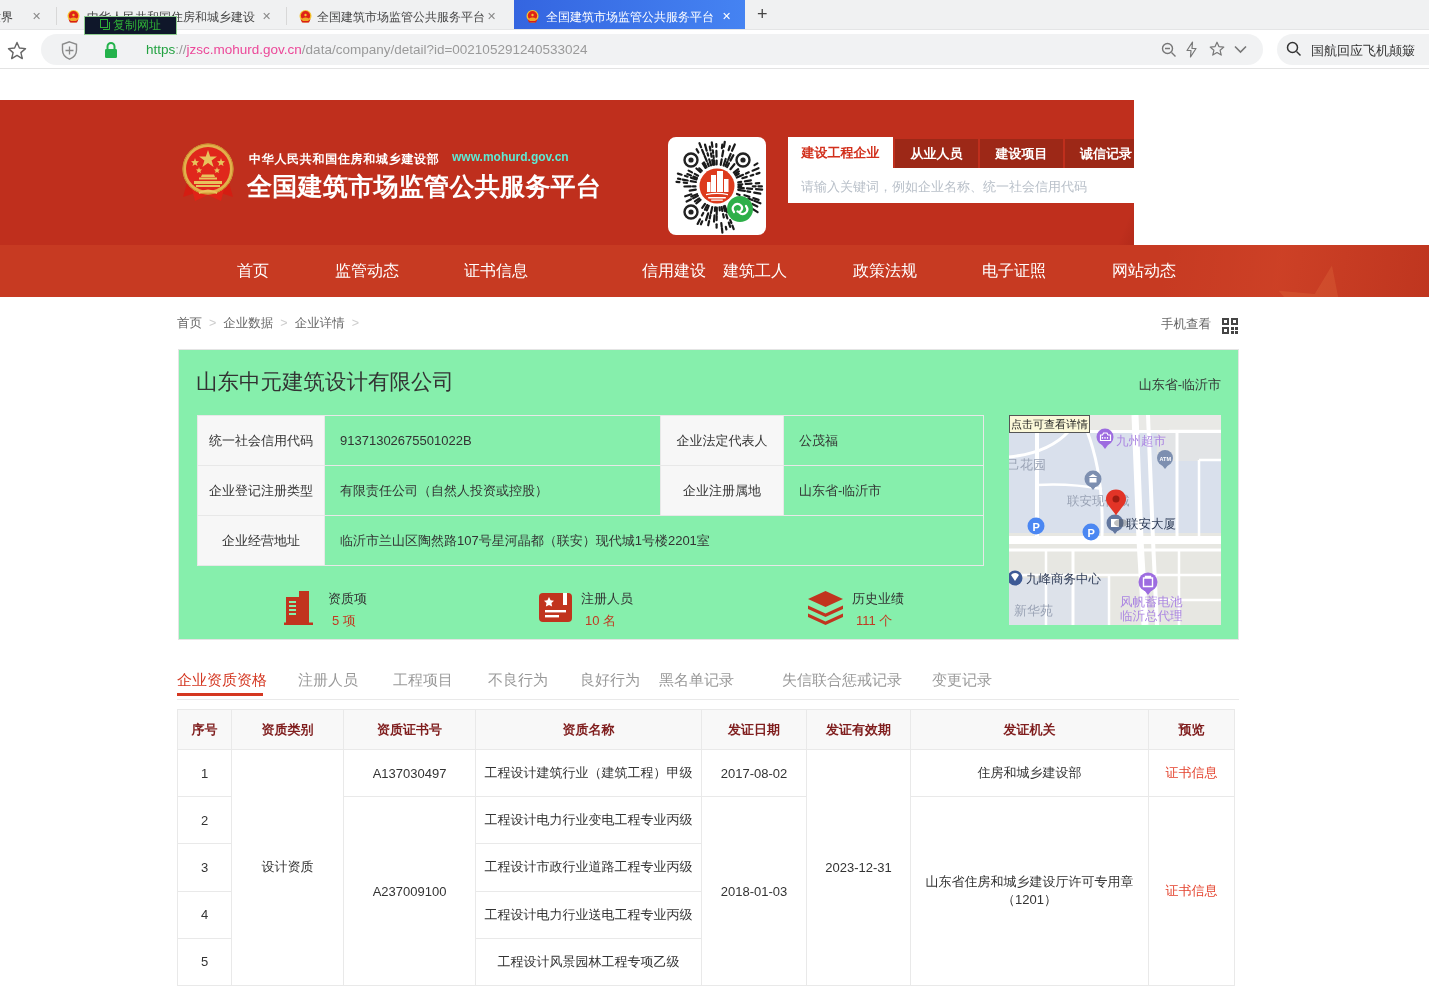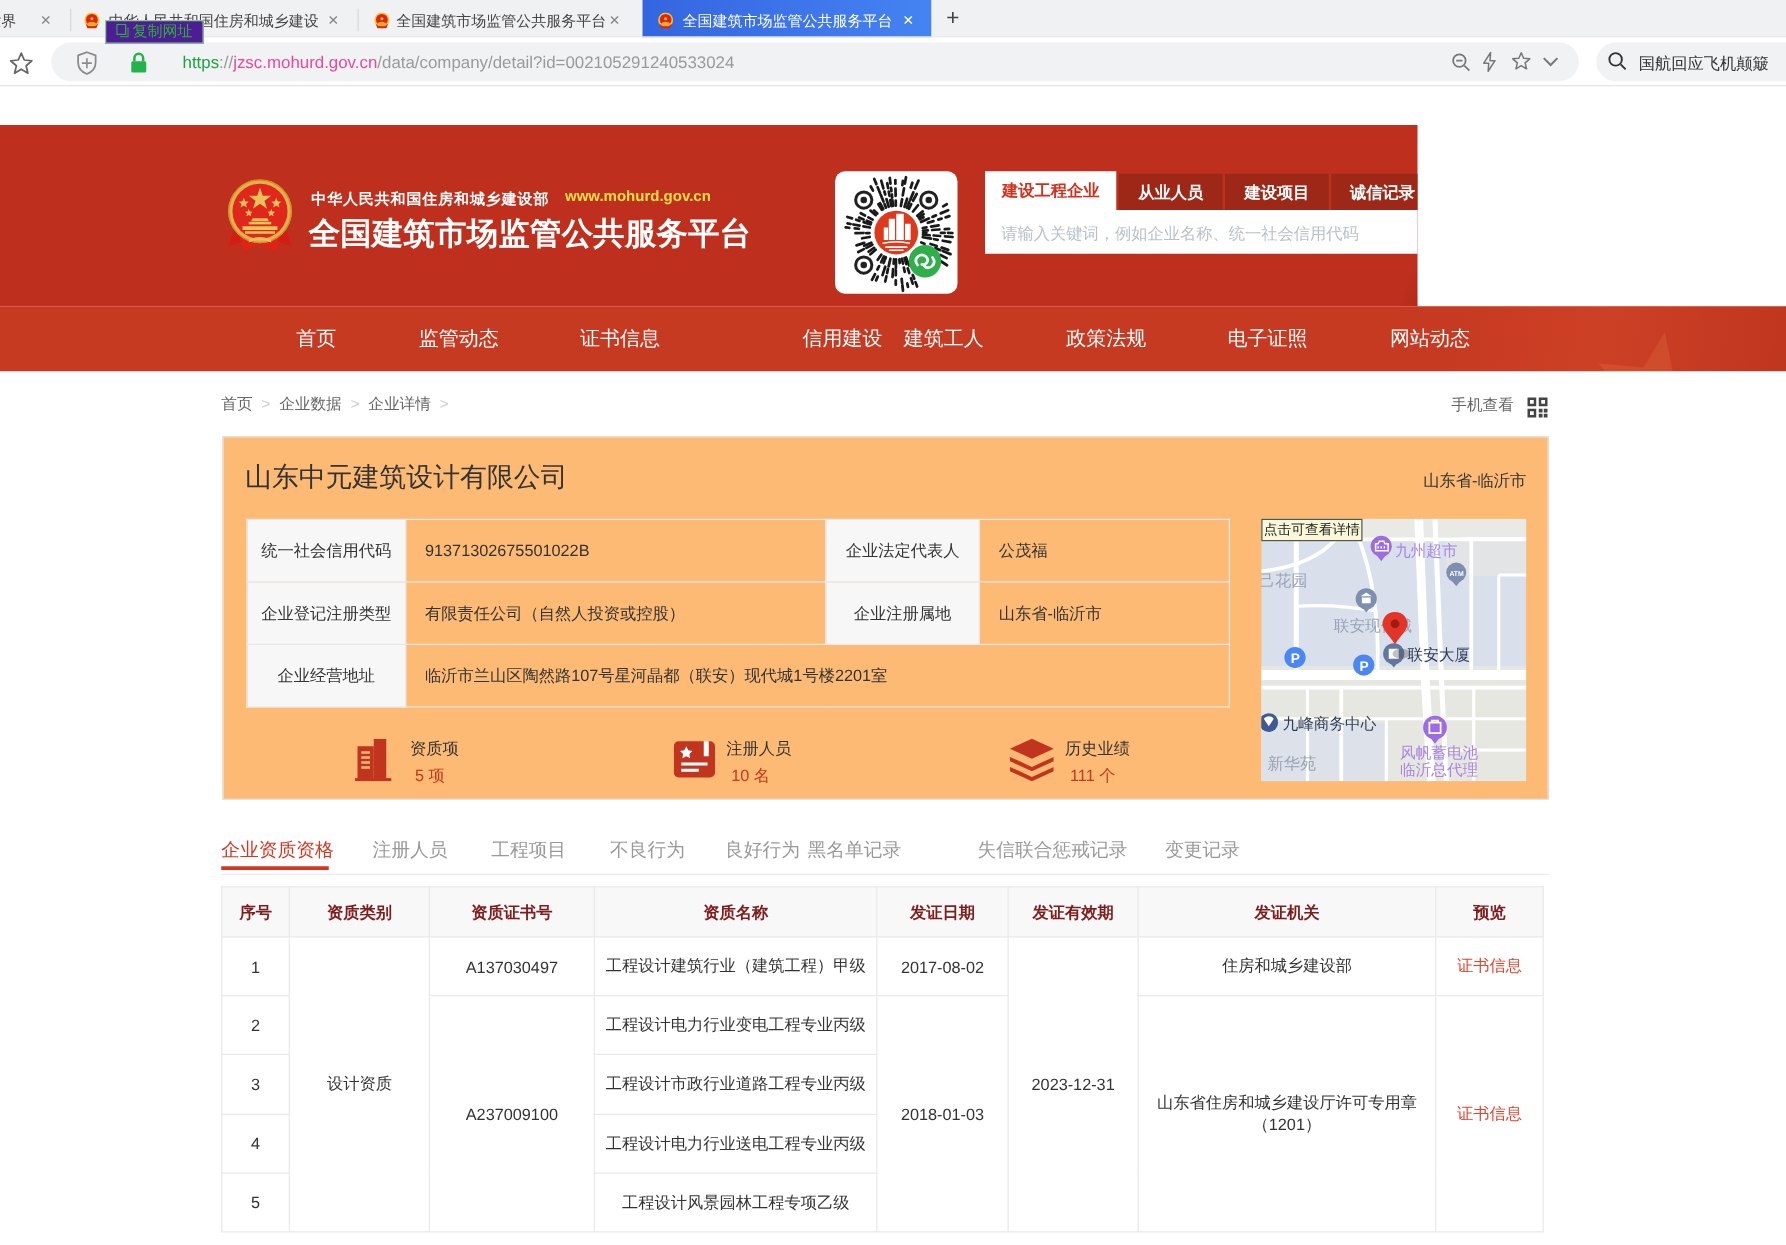--- a/index.html
+++ b/index.html
@@ -15,53 +15,53 @@
 #activetab { position:absolute; left:514px; top:0; width:231px; height:30px;
   background:linear-gradient(90deg,#3465e0,#4583f2); }
 #tabline { position:absolute; left:0; top:29px; width:1429px; height:1px; background:#e4e5e6; }
 #toolbar { position:absolute; left:0; top:30px; width:1429px; height:39px; background:#fff;
   border-bottom:1px solid #e3e3e3; }
 #pill { position:absolute; left:41px; top:4px; width:1222px; height:31px; border-radius:16px;
   background:#f1f2f3; }
 #sbox { position:absolute; left:1277px; top:4px; width:152px; height:31px;
   border-radius:16px 0 0 16px; background:#f1f2f3; }
 #urltext { position:absolute; left:146px; top:12px; font-size:13.5px; color:#333; white-space:nowrap; }
-#tooltipcopy { position:absolute; left:84px; top:16px; width:79px; height:19px;
-  background:#4c1d95; border:1px solid #8fcd8f; color:#2faf37; font-size:12px;
+#tooltipcopy { position:absolute; left:84px; top:16px; width:93px; height:19px;
+  background:#0f172a; border:1px solid #8fcd8f; color:#2faf37; font-size:12px;
   line-height:17px; text-align:center; z-index:10; }
 
 
 #header { position:absolute; left:0; top:100px; width:1134px; height:145px;
   background:#bf2f1d; overflow:hidden; }
 #nav { position:absolute; left:0; top:245px; width:1429px; height:52px;
   background:#c73a22; overflow:hidden; }
 .navitem { position:absolute; top:16px; font-size:16px; color:#fff; }
 #htitle1 { position:absolute; left:249px; top:51px; font-size:12px; font-weight:bold;
   color:#fff; letter-spacing:0.7px; }
-#hurl { position:absolute; left:452px; top:50px; font-size:12px; font-weight:bold; color:#fde047; letter-spacing:0px;}
+#hurl { position:absolute; left:452px; top:50px; font-size:12px; font-weight:bold; color:#5eead4; letter-spacing:0px;}
 #htitle2 { position:absolute; left:247px; top:70px; font-size:25px; font-weight:bold;
   color:#fff; letter-spacing:0.3px; }
 #qrbox { position:absolute; left:668px; top:37px; width:98px; height:98px;
   background:#fff; border-radius:8px; }
 .stab { position:absolute; top:39px; height:29px; line-height:29px; text-align:center;
   font-size:13px; color:#fff; background:#9d2817; font-weight:bold; }
 #stab1 { left:788px; width:105px; background:#fff; color:#d2301c; top:37px; height:31px; line-height:32px; }
 #sinput { position:absolute; left:788px; top:68px; width:450.5px; height:34.5px; background:#fff; }
 #splaceholder { position:absolute; left:13px; top:10px; font-size:13px; color:#b9c0c9; }
 #sbtn { position:absolute; right:1px; top:1px; width:62px; height:32.5px; background:#4c1d95;
   color:#fff; font-size:14px; text-align:center; line-height:32px; }
 
 
 #crumb { position:absolute; left:177px; top:315px; font-size:12.5px; color:#666; }
 #crumb .sep { color:#ccc; margin:0 7px; }
 #mview { position:absolute; left:1161px; top:316px; font-size:12.5px; color:#666; }
 
 
 #infobox { position:absolute; left:178px; top:349px; width:1061px; height:291px;
-  border:1px solid #e4e4e4; background:#fdba74; }
+  border:1px solid #e4e4e4; background:#86efac; }
 #cname { position:absolute; left:17px; top:17px; font-size:21.5px; color:#333; font-weight:500;}
 #cregion { position:absolute; right:17px; top:26px; font-size:13px; color:#333; }
 #itable { position:absolute; left:18px; top:65px; border-collapse:collapse; }
 #itable td { border:1px solid #e8e8e8; font-size:13px; color:#333; height:50px; }
 #itable td.lb { text-align:center; color:#333; background:#f7f7f7; }
 #itable td.vl { padding-left:15px; }
 .stat { position:absolute; top:240px; }
 .stat .lab { font-size:13px; color:#333; }
 .stat .val { font-size:13px; color:#c13a22; margin-top:4px; margin-left:4px;}
 #map { position:absolute; left:830px; top:65px; width:212px; height:210px; }
@@ -494,21 +494,21 @@
   </svg>
   <div id="maptip">点击可查看详情</div>
 </div>
 
 <div id="tabs2">
   <div class="t2 on" style="left:0px;">企业资质资格</div>
   <div class="t2" style="left:121px;">注册人员</div>
   <div class="t2" style="left:216px;">工程项目</div>
   <div class="t2" style="left:311px;">不良行为</div>
   <div class="t2" style="left:403px;">良好行为</div>
-  <div class="t2" style="left:469px;">黑名单记录</div>
+  <div class="t2" style="left:482px;">黑名单记录</div>
   <div class="t2" style="left:605px;">失信联合惩戒记录</div>
   <div class="t2" style="left:755px;">变更记录</div>
   <div id="t2line"></div>
 </div>
 
 <table id="qual" cellspacing="0">
   <colgroup>
     <col style="width:54px;">
       <col style="width:112px;">
       <col style="width:132px;">

